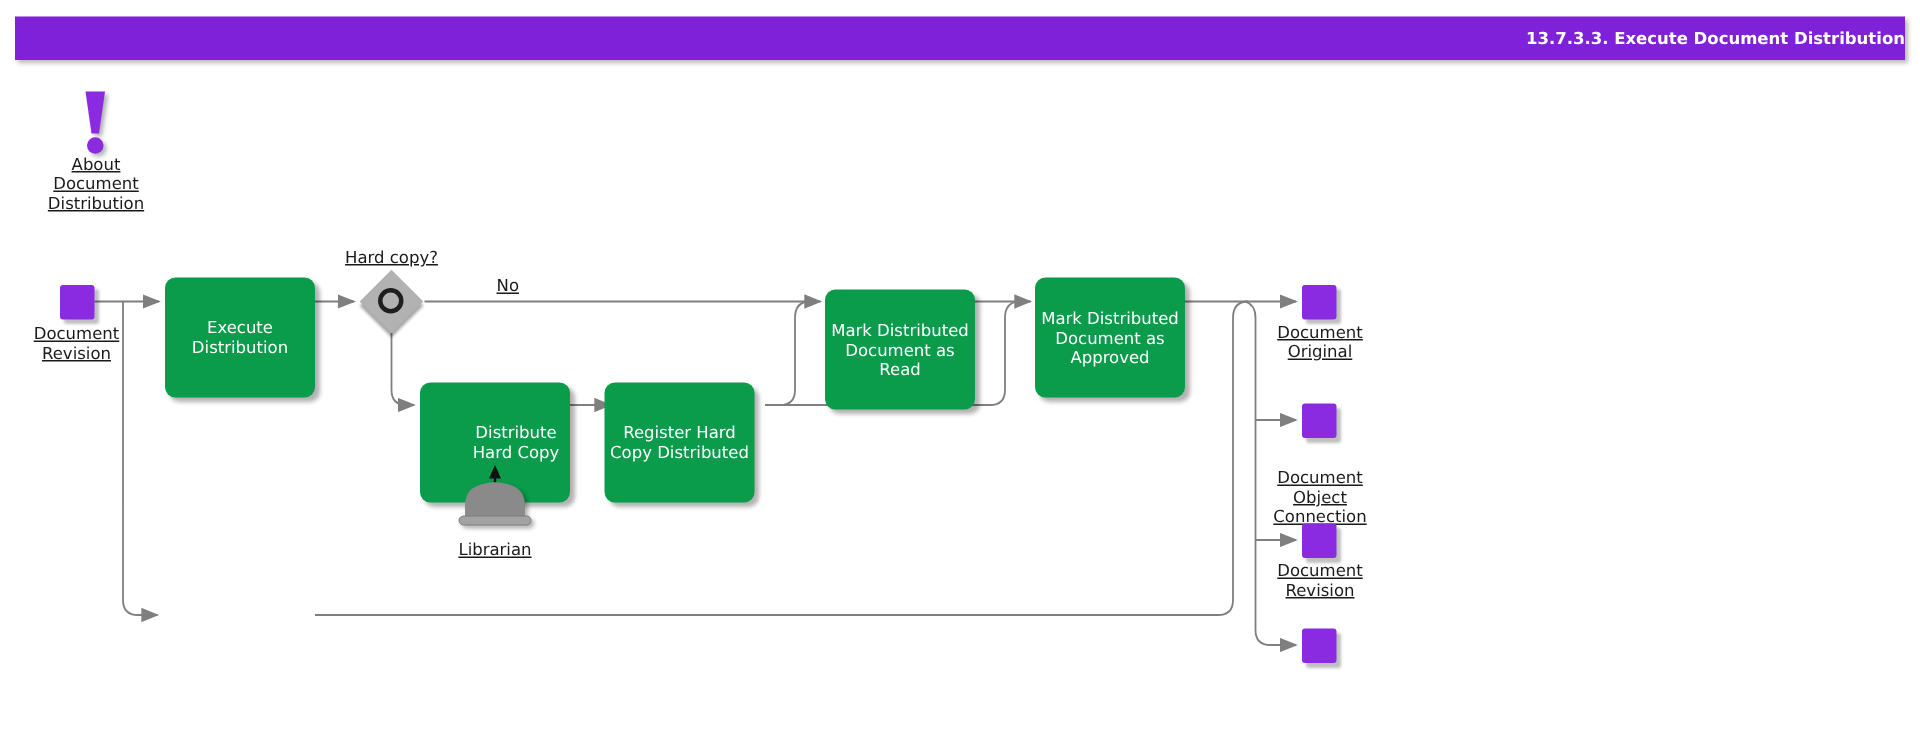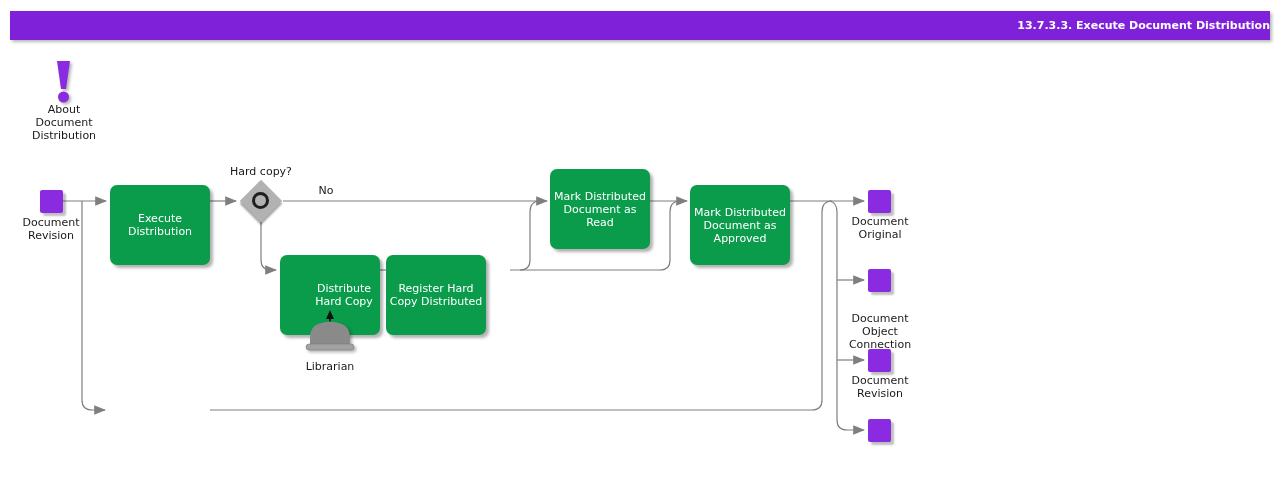--- a/index.html
+++ b/index.html
@@ -23,21 +23,21 @@
     width:100px;height:80px;background:var(--green);border-radius:7px;
     box-shadow:3px 3px 3px rgba(0,0,0,0.3);color:#fff;display:flex;align-items:center;
     justify-content:center;text-align:center;line-height:13px;padding:0 2px;box-sizing:border-box;
     cursor:pointer;
     margin-top:25px;
   }
   .datasq{
     width:23px;height:23px;background:var(--purple);border-radius:2px;
     box-shadow:3px 3px 2px rgba(0,0,0,0.25);cursor:pointer;
   }
-  .lbl{position:absolute;z-index:2;text-align:center;line-height:13px;color:var(--ink);}
+  .lbl{position:absolute;z-index:2;text-align:center;line-height:13px;color:var(--ink);text-decoration:underline;}
   .diamond-wrap{position:absolute;left:240px;top:180px;width:42px;height:42px;z-index:2;}
   .diamond{
     position:absolute;left:6px;top:6px;width:30px;height:30px;background:#b2b2b2;
     transform:rotate(45deg);box-shadow:2px 2px 2px rgba(0,0,0,0.35);
   }
   .diamond-ring{
     position:absolute;left:12px;top:12px;width:17px;height:17px;border:3px solid #1f1f1f;
     border-radius:50%;box-sizing:border-box;
   }
   .icon-svg{position:absolute;z-index:2;}
@@ -82,36 +82,36 @@
 
   <div class="node datasq" style="left:40px;top:190px;"></div>
   <div class="lbl" style="left:11px;top:216px;width:80px;">Document Revision</div>
 
   <div class="node activity" style="left:110px;top:160px;">
     <span>Execute Distribution</span>
   </div>
   <div class="node activity" style="left:280px;top:230px;padding-left:30px;">
     <span>Distribute Hard Copy</span>
   </div>
-  <div class="node activity" style="left:386px;top:230px;">
+  <div class="node activity" style="left:403px;top:230px;">
     <span>Register Hard Copy Distributed</span>
   </div>
-  <div class="node activity" style="left:550px;top:144px;">
+  <div class="node activity" style="left:550px;top:168px;">
     <span>Mark Distributed Document as Read</span>
   </div>
   <div class="node activity" style="left:690px;top:160px;">
     <span>Mark Distributed Document as Approved</span>
   </div>
 
   <div class="lbl" style="left:211px;top:165px;width:100px;">Hard copy?</div>
   <div class="diamond-wrap">
     <div class="diamond"></div>
     <div class="diamond-ring"></div>
   </div>
-  <div class="lbl" style="left:306px;top:184px;width:40px;">No</div>
+  <div class="lbl" style="left:306px;top:184px;width:40px;text-align:right;">No</div>
 
   <svg class="icon-svg" style="left:300px;top:300px;" width="60" height="55">
     <g>
       <line x1="30" y1="25" x2="30" y2="18" stroke="#111" stroke-width="1.6"></line>
       <polygon points="30,10 26,19 34,19" fill="#111"></polygon>
     </g>
     <g class="shadowed">
       <path d="M 10 45 L 10 38 Q 10 27 18 24 Q 30 19 42 24 Q 50 27 50 38 L 50 45 Z" fill="#8a8a8a"></path>
       <rect x="6" y="44" width="48" height="6" rx="3" fill="#a2a2a2" stroke="#787878" stroke-width="0.6"></rect>
     </g>

